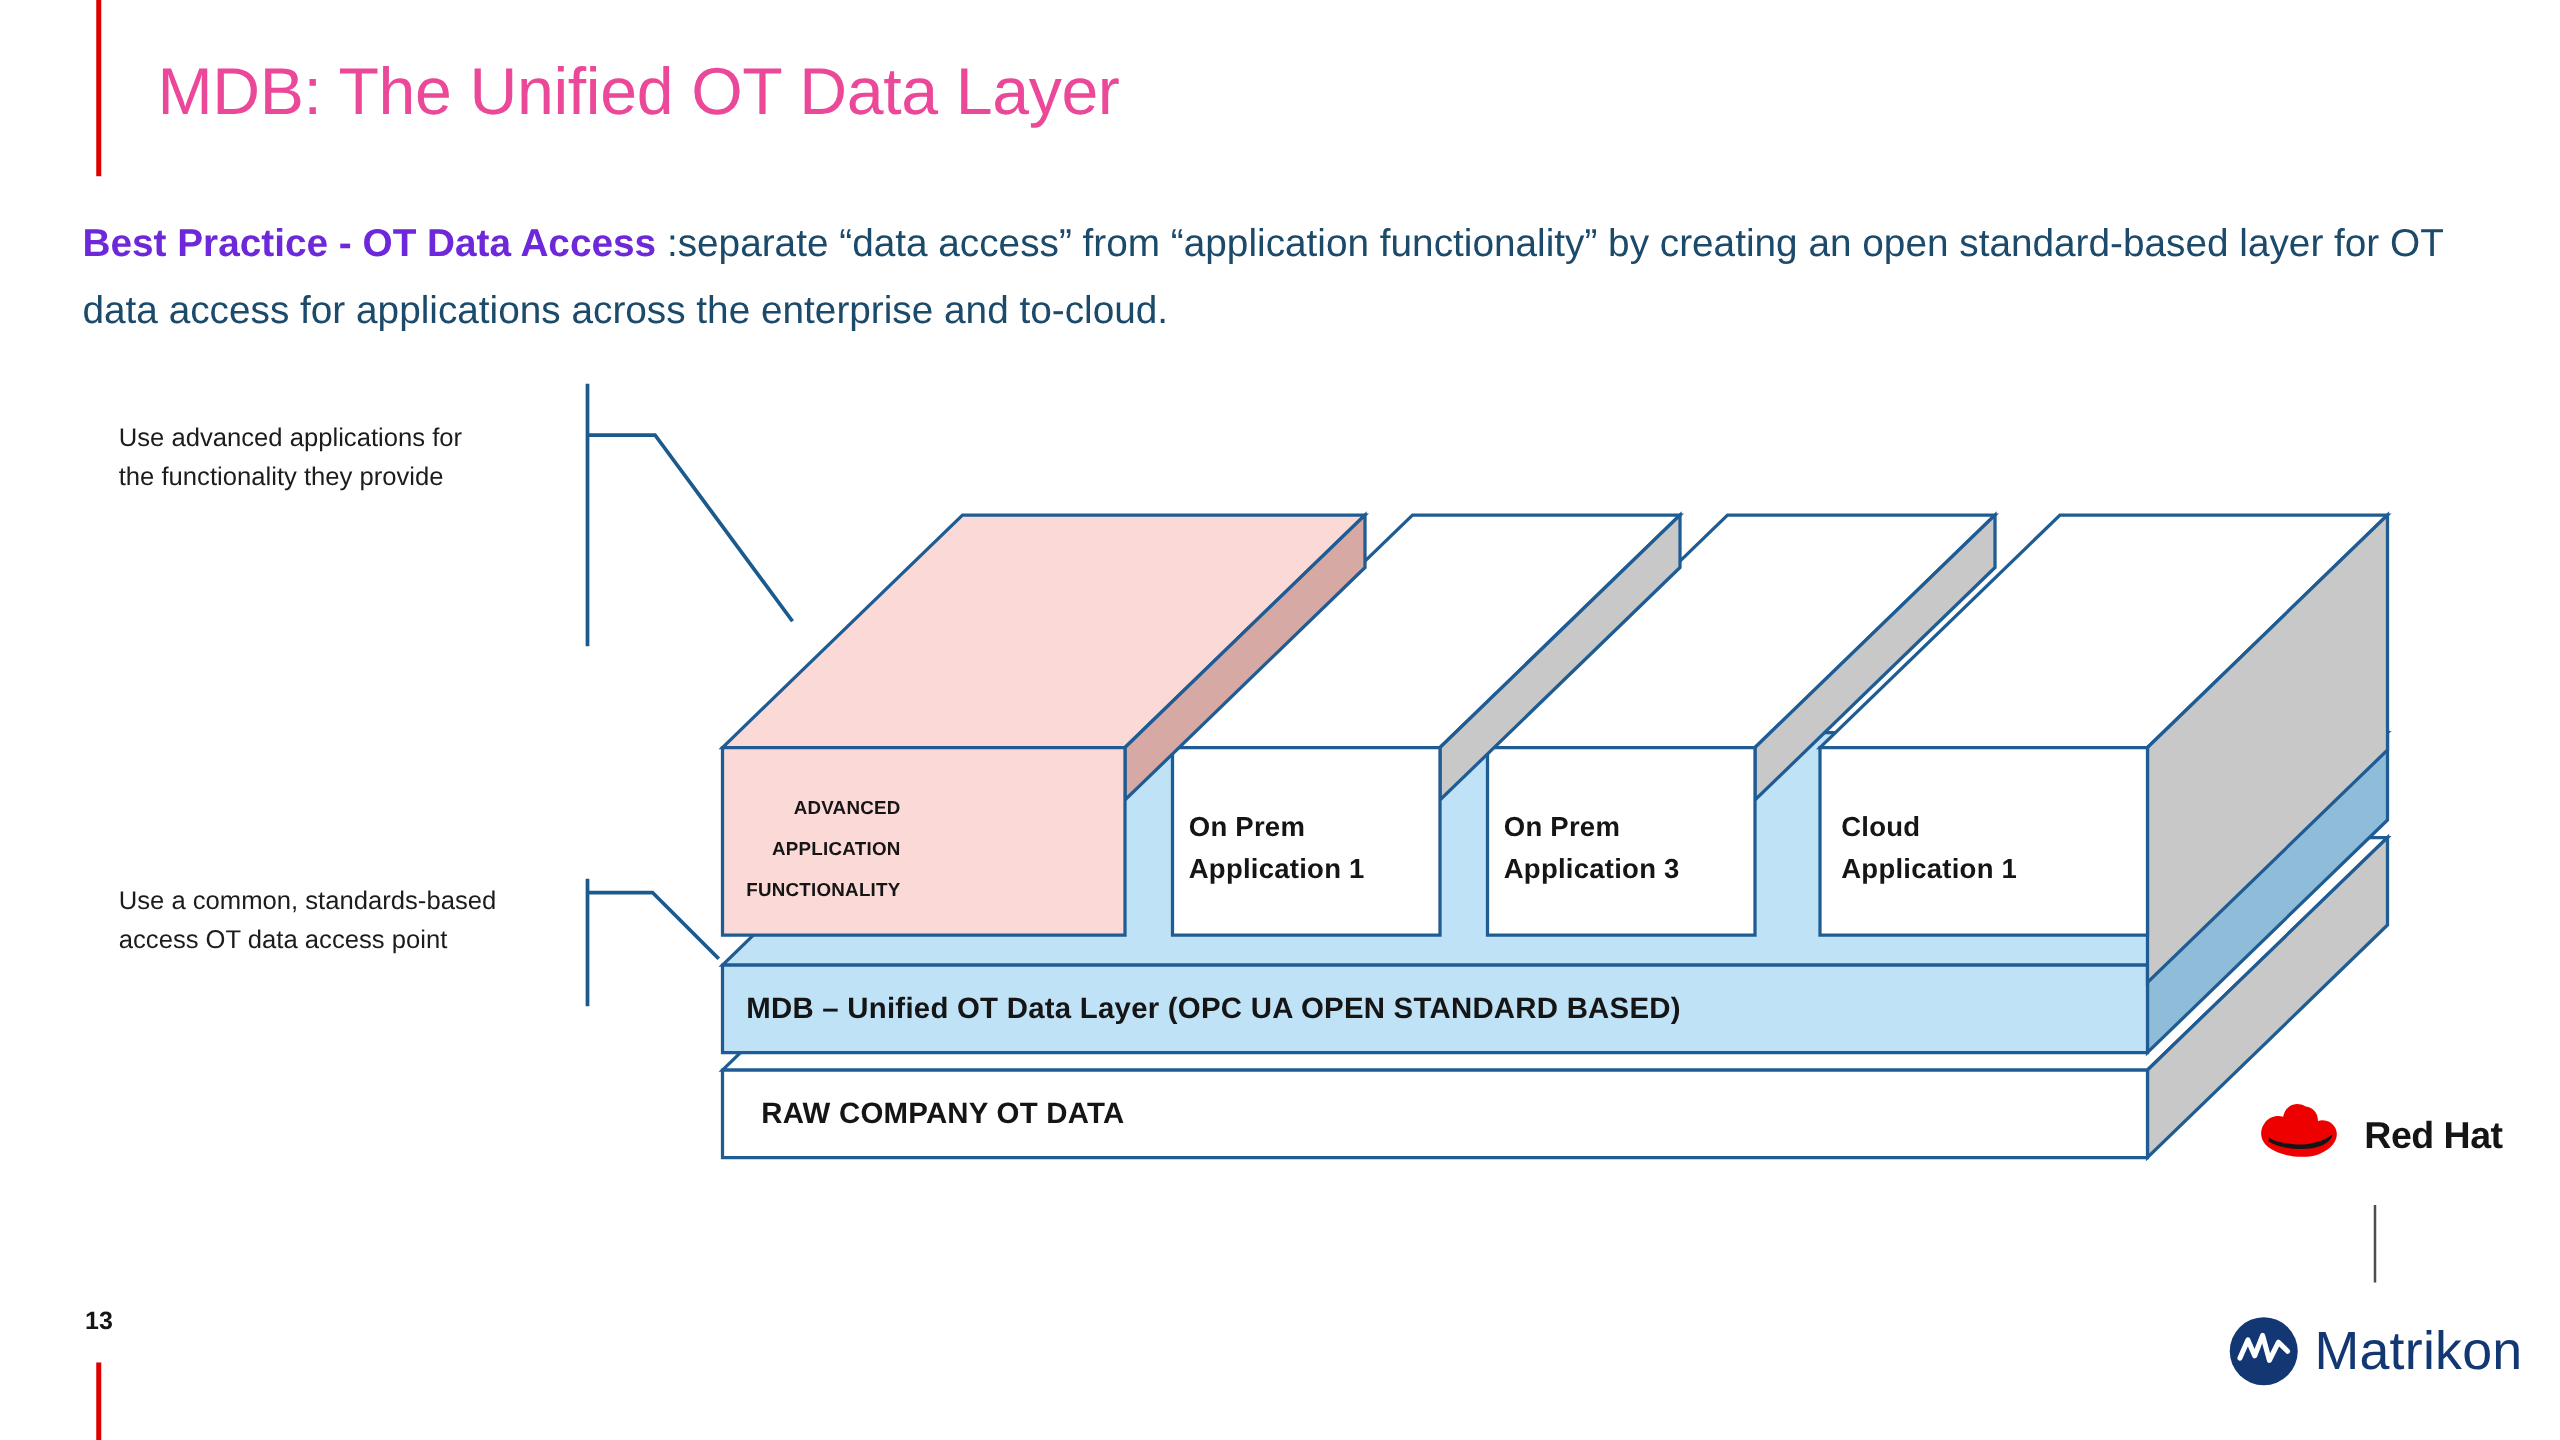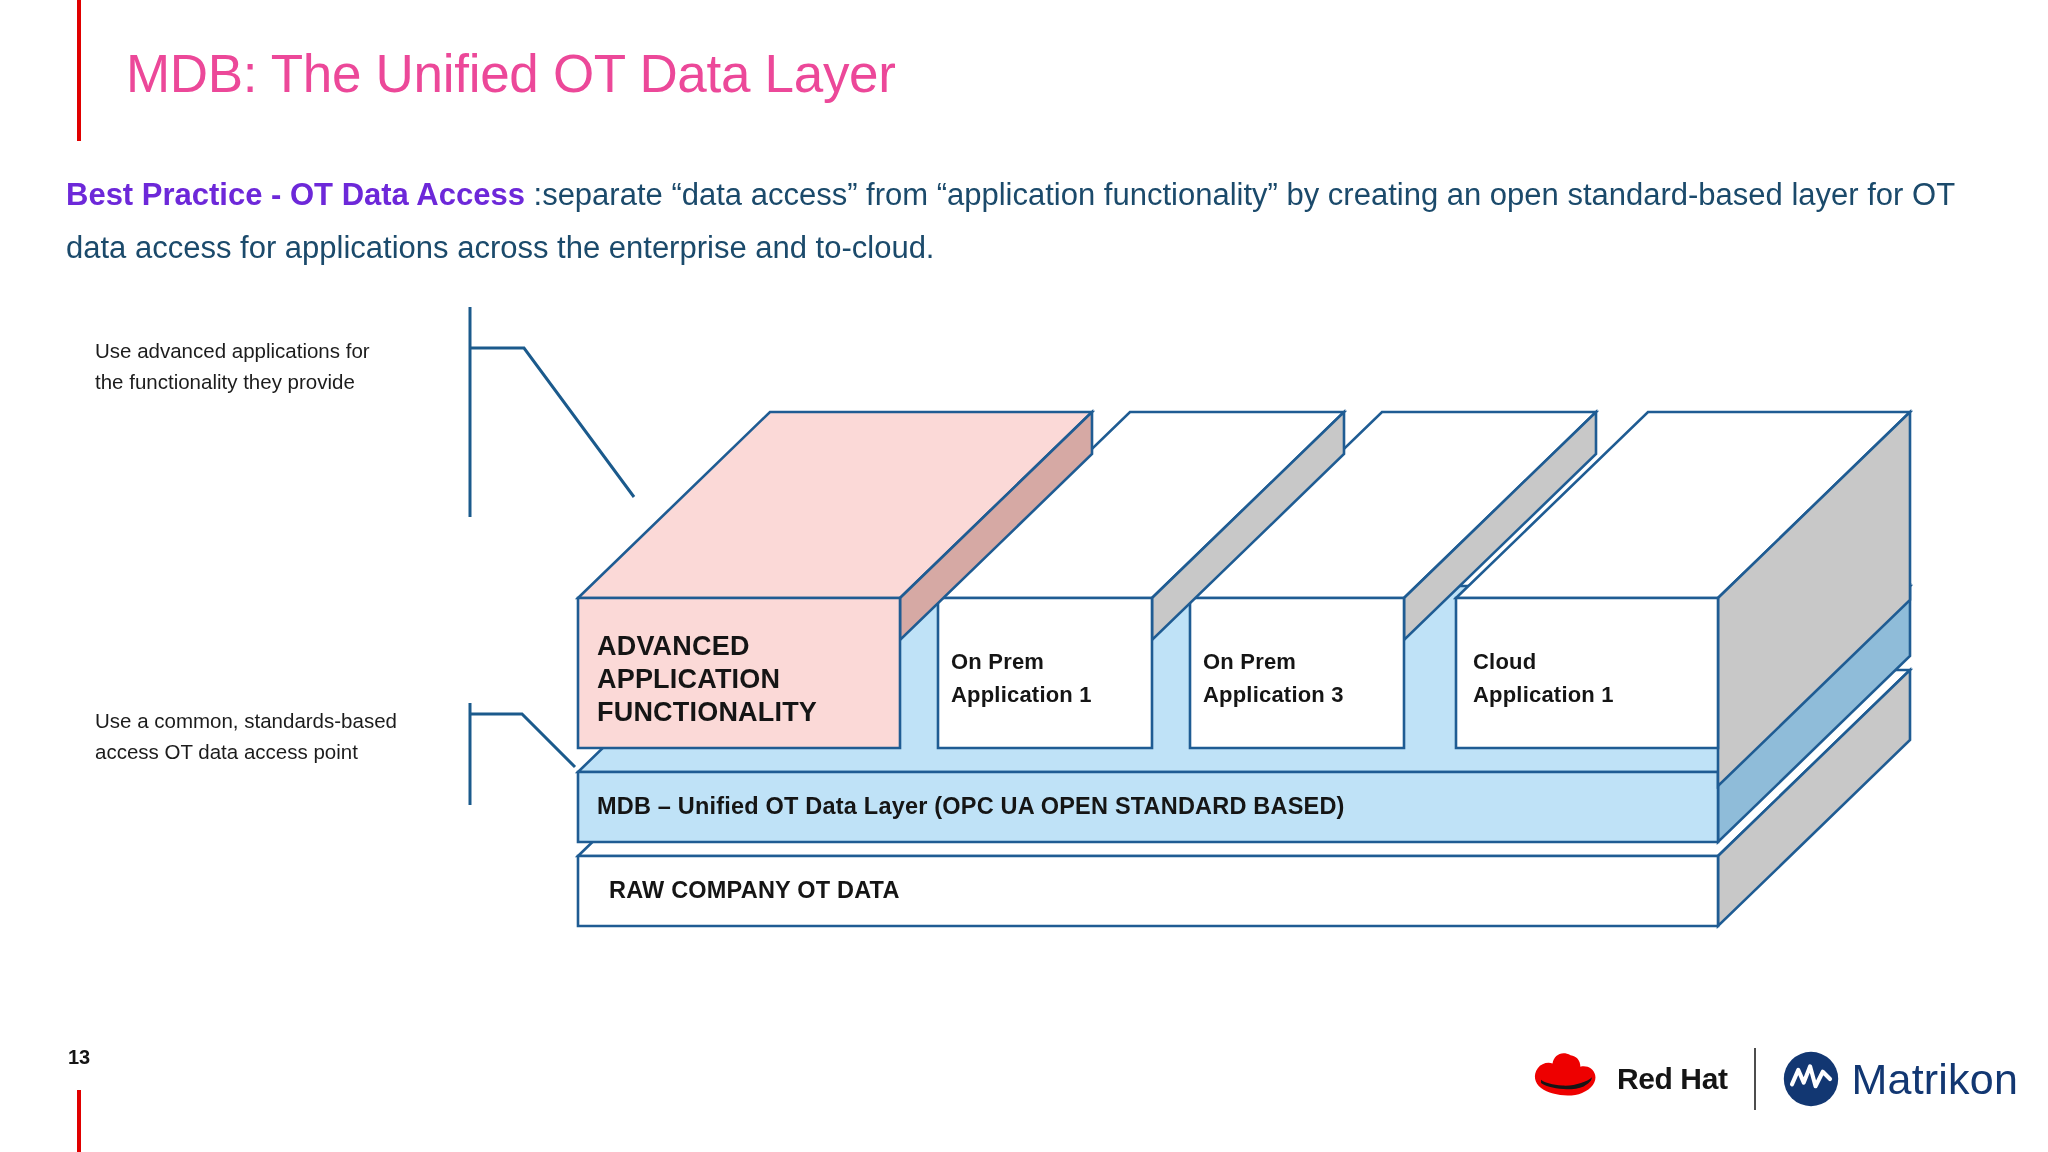--- a/index.html
+++ b/index.html
@@ -85,22 +85,23 @@
   
   .box-label {
     position: absolute;
     font-weight: 700;
     color: #151515;
     letter-spacing: 0.2px;
   }
   #label-advanced {
     left: 597px;
     top: 630px;
-    font-size: 27px;
+    font-size: 15px;
     line-height: 33px;
+    text-align: right;
   }
   #label-app-1 { left: 951px; top: 645px; font-size: 22px; line-height: 33px; }
   #label-app-2 { left: 1203px; top: 645px; font-size: 22px; line-height: 33px; }
   #label-app-3 { left: 1473px; top: 645px; font-size: 22px; line-height: 33px; }
 
   #label-mdb {
     left: 597px;
     top: 793px;
     font-size: 23.5px;
     white-space: nowrap;
@@ -124,20 +125,21 @@
   }
 
   
   #footer-logos {
     position: absolute;
     right: 30px;
     bottom: 42px;
     display: flex;
     align-items: center;
     gap: 26px;
+    flex-direction: column;
   }
   .logo-unit {
     display: flex;
     align-items: center;
     gap: 12px;
   }
   #redhat-wordmark {
     font-size: 30px;
     font-weight: 700;
     color: #151515;

